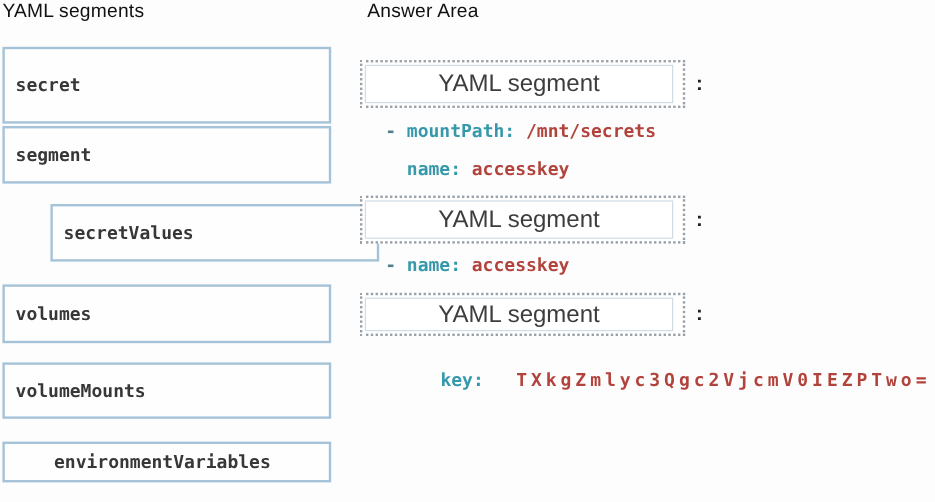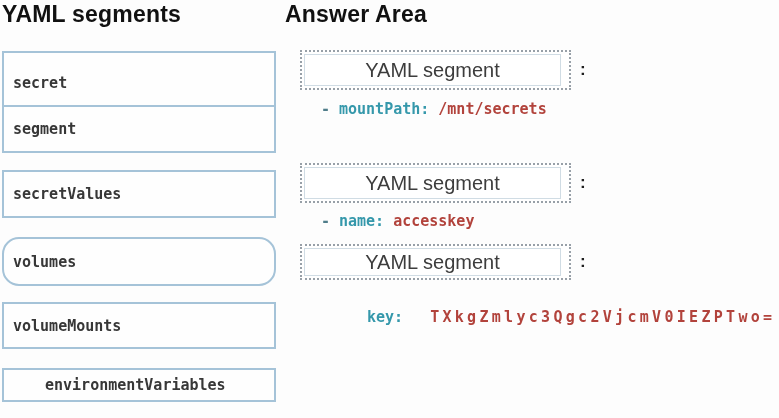--- a/index.html
+++ b/index.html
@@ -17,47 +17,47 @@
     width: 779px; height: 418px;
     background: #fdfdfd;
     overflow: hidden;
     font-family: "Liberation Sans", sans-serif;
     position: relative;
   }
   .stage { position: absolute; inset: 0; }
 
   .col-header {
     position: absolute;
-    font-size: 23px;
-    font-weight: bold;
+    font-size: 16px;
+    font-weight: normal;
     color: var(--heading);
     letter-spacing: 0.2px;
     text-align: right;
   }
   #hdr-left  { left: 2px;  top: 1px; }
-  #hdr-right { left: 285px; top: 1px; }
+  #hdr-right { left: 306px; top: 1px; }
 
   .yaml-box {
     position: absolute;
     left: 2px;
     width: 274px;
     border: 2px solid var(--box-border);
     background: #fefefe;
     display: flex;
     align-items: center;
     padding-left: 9px;
     font-family: "DejaVu Sans Mono", monospace;
     font-size: 15px;
     font-weight: 600;
     color: var(--text-dark);
   }
-  #opt-0 { top: 39px;  height: 64px; margin-top: 12px; }
+  #opt-0 { top: 39px;  height: 64px; }
   #opt-1 { top: 105px; height: 48px; }
-  #opt-2 { top: 170px; height: 48px; }
-  #opt-3 { top: 237px; height: 49px; border-radius: 17px; }
+  #opt-2 { top: 170px; height: 48px; margin-left: 40px; }
+  #opt-3 { top: 237px; height: 49px; }
   #opt-4 { top: 302px; height: 47px; }
   #opt-5 { top: 368px; height: 34px; padding-left: 41px; }
 
   .slot {
     position: absolute;
     left: 300px;
     width: 271px;
     border: 2px dotted var(--dot-border);
     background: #ffffff;
   }
@@ -135,20 +135,21 @@
     <span>environmentVariables</span>
   </div>
 
   <div class="slot" id="slot-0">
     <div class="slot-inner">YAML segment</div>
   </div>
   <span class="slot-colon" id="colon-0">:</span>
 
   <div class="code-line" id="line-0"><span class="code-dash">-</span><span class="code-key">mountPath:</span><span class="code-value">/mnt/secrets</span></div>
 
+  <div class="code-line" id="line-1"><span class="code-dash"></span><span class="code-key">name:</span><span class="code-value">accesskey</span></div>
 
   <div class="slot" id="slot-1">
     <div class="slot-inner">YAML segment</div>
   </div>
   <span class="slot-colon" id="colon-1">:</span>
 
   <div class="code-line" id="line-2"><span class="code-dash">-</span><span class="code-key">name:</span><span class="code-value">accesskey</span></div>
 
   <div class="slot" id="slot-2">
     <div class="slot-inner">YAML segment</div>

